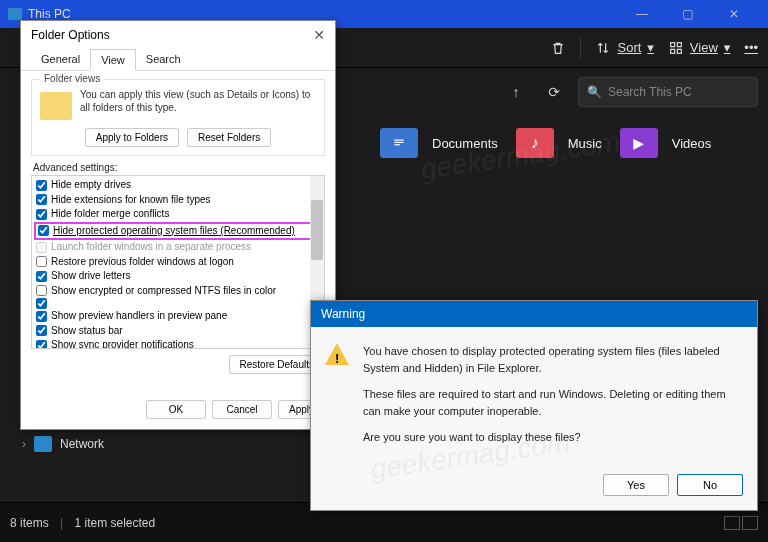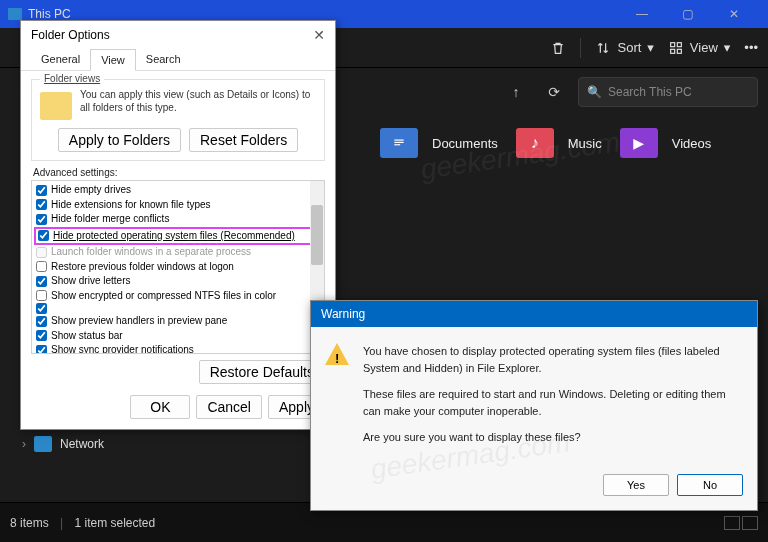--- a/index.html
+++ b/index.html
@@ -6,21 +6,21 @@
   body { width: 768px; height: 542px; background: #1c1c1c; color: #fff; overflow: hidden; position: relative; }
 
   .titlebar { height: 28px; background: #1d4ed8; display: flex; align-items: center; padding: 0 8px; font-size: 12px; color: #ddd; justify-content: space-between; }
   .titlebar-left { display: flex; align-items: center; gap: 6px; }
   .tb-icon { width: 14px; height: 12px; background: #2b88c8; border-radius: 1px; }
   .win-controls { display: flex; gap: 10px; padding-right: 8px; }
   .win-btn { width: 36px; height: 24px; display: flex; align-items: center; justify-content: center; color: #bbb; font-size: 12px; }
 
   .toolbar { height: 40px; display: flex; align-items: center; padding: 0 10px; gap: 14px; color: #ddd; font-size: 13px; border-bottom: 1px solid #000; }
   .toolbar .spacer { flex: 1; }
-  .toolbar .group { display: flex; align-items: center; gap: 6px; }
+  .toolbar .group { display: flex; align-items: center; gap: 6px; text-decoration: underline; }
   .toolbar .divider { width: 1px; height: 20px; background: #3a3a3a; }
   .toolbar svg { width: 16px; height: 16px; }
 
   .navrow { height: 48px; display: flex; align-items: center; padding: 0 10px; gap: 10px; }
   .navbtn { width: 28px; height: 28px; display: flex; align-items: center; justify-content: center; color: #ccc; font-size: 14px; }
   .searchbox { flex: 1; height: 30px; border: 1px solid #3a3a3a; border-radius: 4px; background: #2a2a2a; display: flex; align-items: center; padding: 0 8px; color: #aaa; font-size: 12px; gap: 6px; margin-left: auto; max-width: 180px; }
 
   .content { display: flex; padding: 8px 20px; gap: 18px; position: absolute; left: 360px; top: 120px; }
   .lib-item { display: flex; align-items: center; gap: 14px; color: #eee; font-size: 13px; }
   .lib-icon { width: 38px; height: 30px; border-radius: 3px; display: flex; align-items: center; justify-content: center; }
@@ -34,26 +34,26 @@
 
   
   .folder-opts { position: absolute; left: 20px; top: 20px; width: 316px; height: 410px; background: #fff; border: 1px solid #888; box-shadow: 2px 2px 8px rgba(0,0,0,0.4); color: #000; }
   .fo-title { height: 28px; display: flex; align-items: center; justify-content: space-between; padding: 0 10px; font-size: 12px; color: #000; }
   .fo-close { font-size: 14px; color: #555; }
   .fo-tabs { display: flex; padding: 0 10px; font-size: 11px; border-bottom: 1px solid #ddd; }
   .fo-tab { padding: 4px 10px; cursor: pointer; color: #222; }
   .fo-tab.active { background: #fff; border: 1px solid #d0d0d0; border-bottom: 1px solid #fff; margin-bottom: -1px; }
   .fo-body { padding: 8px 10px; font-size: 11px; color: #000; }
   .fv-group { border: 1px solid #e0e0e0; padding: 8px; margin-bottom: 6px; position: relative; }
-  .fv-label { position: absolute; top: -7px; left: 8px; background: #fff; padding: 0 4px; font-size: 10px; color: #444; text-decoration: underline; }
+  .fv-label { position: absolute; top: -7px; left: 8px; background: #fff; padding: 0 4px; font-size: 10px; color: #444; }
   .fv-row { display: flex; gap: 8px; }
   .fv-icon { width: 32px; height: 28px; background: #f7d774; border-radius: 2px; margin-top: 4px; }
   .fv-text { flex: 1; font-size: 10px; color: #333; line-height: 1.3; }
   .fv-btns { display: flex; gap: 8px; margin-top: 8px; justify-content: center; }
-  .fv-btn { padding: 3px 10px; border: 1px solid #ccc; background: #fdfdfd; font-size: 14px; border-radius: 2px; }
+  .fv-btn { padding: 3px 10px; border: 1px solid #ccc; background: #fdfdfd; font-size: 10px; border-radius: 2px; }
   .adv-label { font-size: 10px; margin: 4px 0 2px 2px; color: #222; }
   .adv-box { border: 1px solid #d0d0d0; height: 174px; overflow: hidden; color: #000; position: relative; }
   .adv-list { padding: 2px 4px; font-size: 10px; line-height: 1.45; }
   .adv-item { display: flex; align-items: center; gap: 4px; white-space: nowrap; }
   .adv-item input { width: 11px; height: 11px; accent-color: #0067c0; }
   .highlight { border: 2px solid #d946ef; padding: 0px 2px; margin: 0 -2px; text-decoration: underline; }
   .adv-scroll { position: absolute; right: 0; top: 0; bottom: 0; width: 14px; background: #f0f0f0; }
   .adv-thumb { position: absolute; right: 1px; top: 24px; width: 12px; height: 60px; background: #c4c4c4; border-radius: 2px; }
   .restore-row { display: flex; justify-content: flex-end; margin-top: 6px; }
   .fo-bottom { position: absolute; bottom: 10px; right: 10px; display: flex; gap: 6px; }

